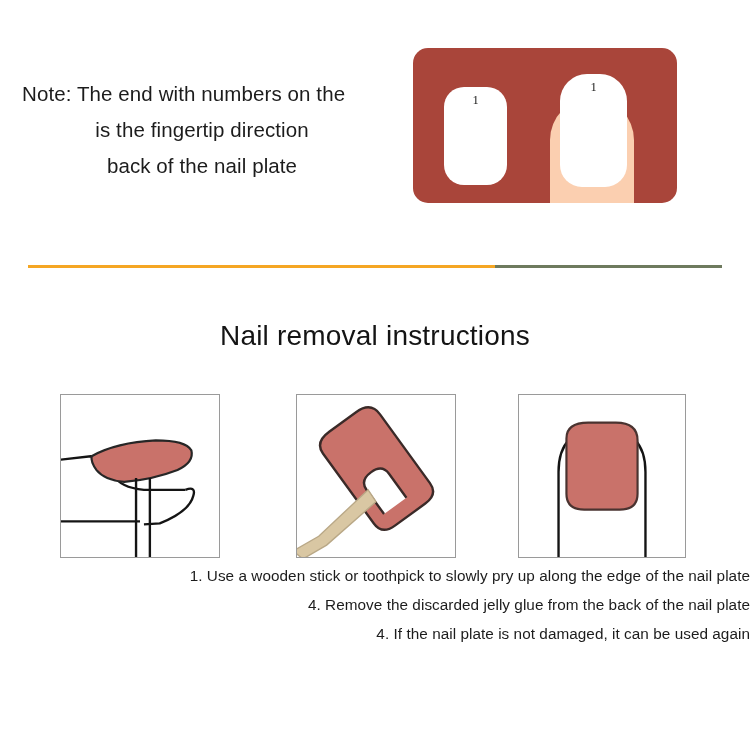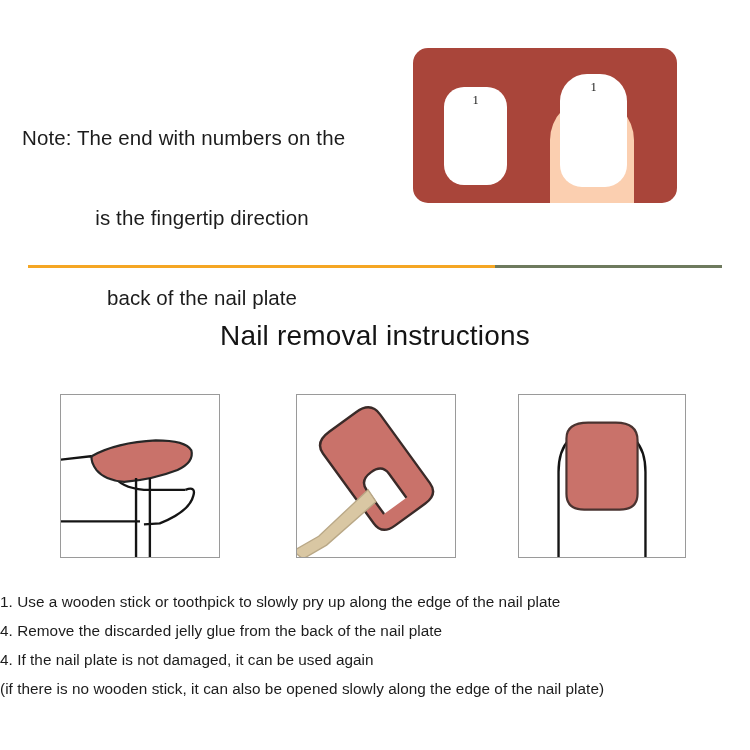--- a/index.html
+++ b/index.html
@@ -36,21 +36,20 @@
     top: 76px;
     width: 376px;
     text-align: center;
   }
   .note-line {
     font-size: 20.5px;
     line-height: 36px;
     color: #1c1c1c;
     white-space: nowrap;
     letter-spacing: 0.1px;
-    margin-top: 44px;
   }
   .note-line.first {
     text-align: left;
     padding-left: 8px;
   }
 
   
   .nail-card {
     position: absolute;
     left: 413px;
@@ -151,23 +150,23 @@
   }
   .ibox.b1 { left: 60px; }
   .ibox.b2 { left: 296px; }
   .ibox.b3 { left: 518px; width: 168px; }
   .ibox svg { display: block; width: 100%; height: 100%; }
 
   
   .steps {
     position: absolute;
     left: 0;
-    top: 587px;
-    width: 750px;
-    text-align: left;
+    top: 561px;
+    width: 750px;
+    text-align: right;
   }
   .step-line {
     font-size: 15.3px;
     line-height: 29px;
     color: #1c1c1c;
     white-space: nowrap;
     letter-spacing: 0.05px;
   }
 </style>
 </head>
@@ -242,16 +241,15 @@
                  L 120 100 Q 120 116 102 116 L 66 116 Q 48 116 48 100 Z" fill="#C9726A" stroke="#4a3330" stroke-width="2.2"></path>
       </svg>
     </div>
 
   </div>
 
   <div class="steps">
     <div class="step-line">1. Use a wooden stick or toothpick to slowly pry up along the edge of the nail plate</div>
     <div class="step-line">4. Remove the discarded jelly glue from the back of the nail plate</div>
     <div class="step-line">4. If the nail plate is not damaged, it can be used again</div>
-    <div class="step-line">(if there is no wooden stick, it can also be opened slowly along the edge of the nail plate)</div>
   </div>
 
 </div>
 
 </body></html>

